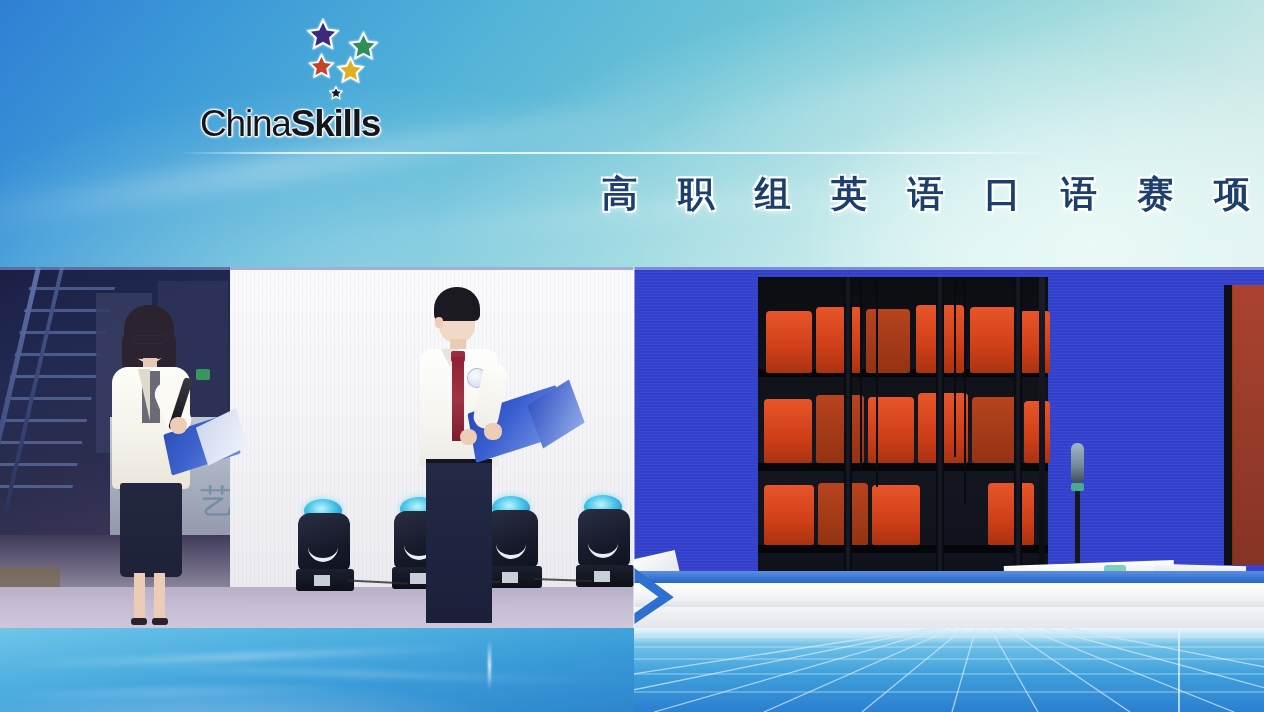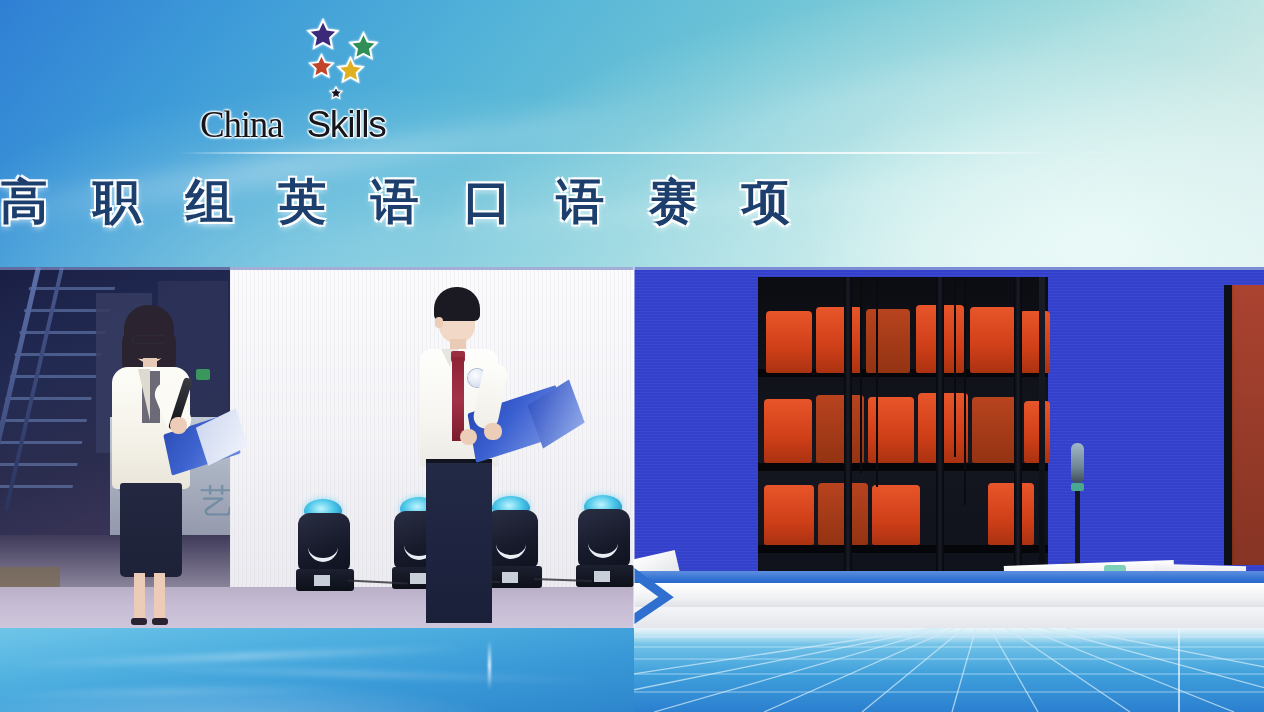--- a/index.html
+++ b/index.html
@@ -39,22 +39,22 @@
 
   #logo-text {
     position:absolute; left:4px; top:95px;
     font-family:"Liberation Sans", sans-serif;
     font-size:37px; font-weight:bold; letter-spacing:-1.2px;
     color:#15151c;
     text-shadow: 0 0 2px #fff, 1px 0 2px #fff, -1px 0 2px #fff,
                  0 1px 2px #fff, 0 -1px 2px #fff, 1px 1px 3px rgba(255,255,255,.95);
     white-space:nowrap;
   }
-  #logo-text .lt-china { font-weight:normal;font-family:Liberation Serif, serif; }
-  #logo-text .lt-skills { font-weight:normal;padding-left:24px; }
+  #logo-text .lt-china { font-weight:normal; }
+  #logo-text .lt-skills { font-weight:bold; }
 
   
   #title-cn {
     position:absolute; left:400px; top:78px;
     font-family:"DejaVu Sans", sans-serif;
     font-size:40px; font-weight:bold; letter-spacing:6px;
     color:#e9f4fb;
     text-shadow: 2px 2px 0 #1b3b66, -1px -1px 0 #1b3b66, 1px -1px 0 #1b3b66,
                  -1px 1px 0 #1b3b66, 3px 3px 5px rgba(12,40,72,.55);
     white-space:nowrap;
@@ -68,23 +68,23 @@
     white-space:nowrap;
   }
   #title-rule {
     position:absolute; left:178px; top:152px; width:880px; height:2px;
     background:linear-gradient(90deg, rgba(255,255,255,0) 0%, rgba(255,255,255,.75) 12%,
                rgba(255,255,255,.85) 50%, rgba(255,255,255,.75) 88%, rgba(255,255,255,0) 100%);
   }
 
   
   #subtitle-cn {
-    position:absolute; left:0; right:0; top:170px; text-align:left;
+    position:absolute; left:0; right:0; top:170px; text-align:right;
     font-family:"DejaVu Sans", sans-serif;
-    font-size:48px; font-weight:bold; letter-spacing:14px;
+    font-size:36px; font-weight:bold; letter-spacing:14px;
     color:#1c3f6d;
     text-shadow: 2px 2px 0 rgba(255,255,255,.92), -2px -2px 0 rgba(255,255,255,.92),
                  2px -2px 0 rgba(255,255,255,.92), -2px 2px 0 rgba(255,255,255,.92),
                  0 3px 6px rgba(255,255,255,.8);
     white-space:nowrap;
   }
 
   
   #timer {
     position:absolute; left:1080px; top:8px; width:178px; height:55px;

